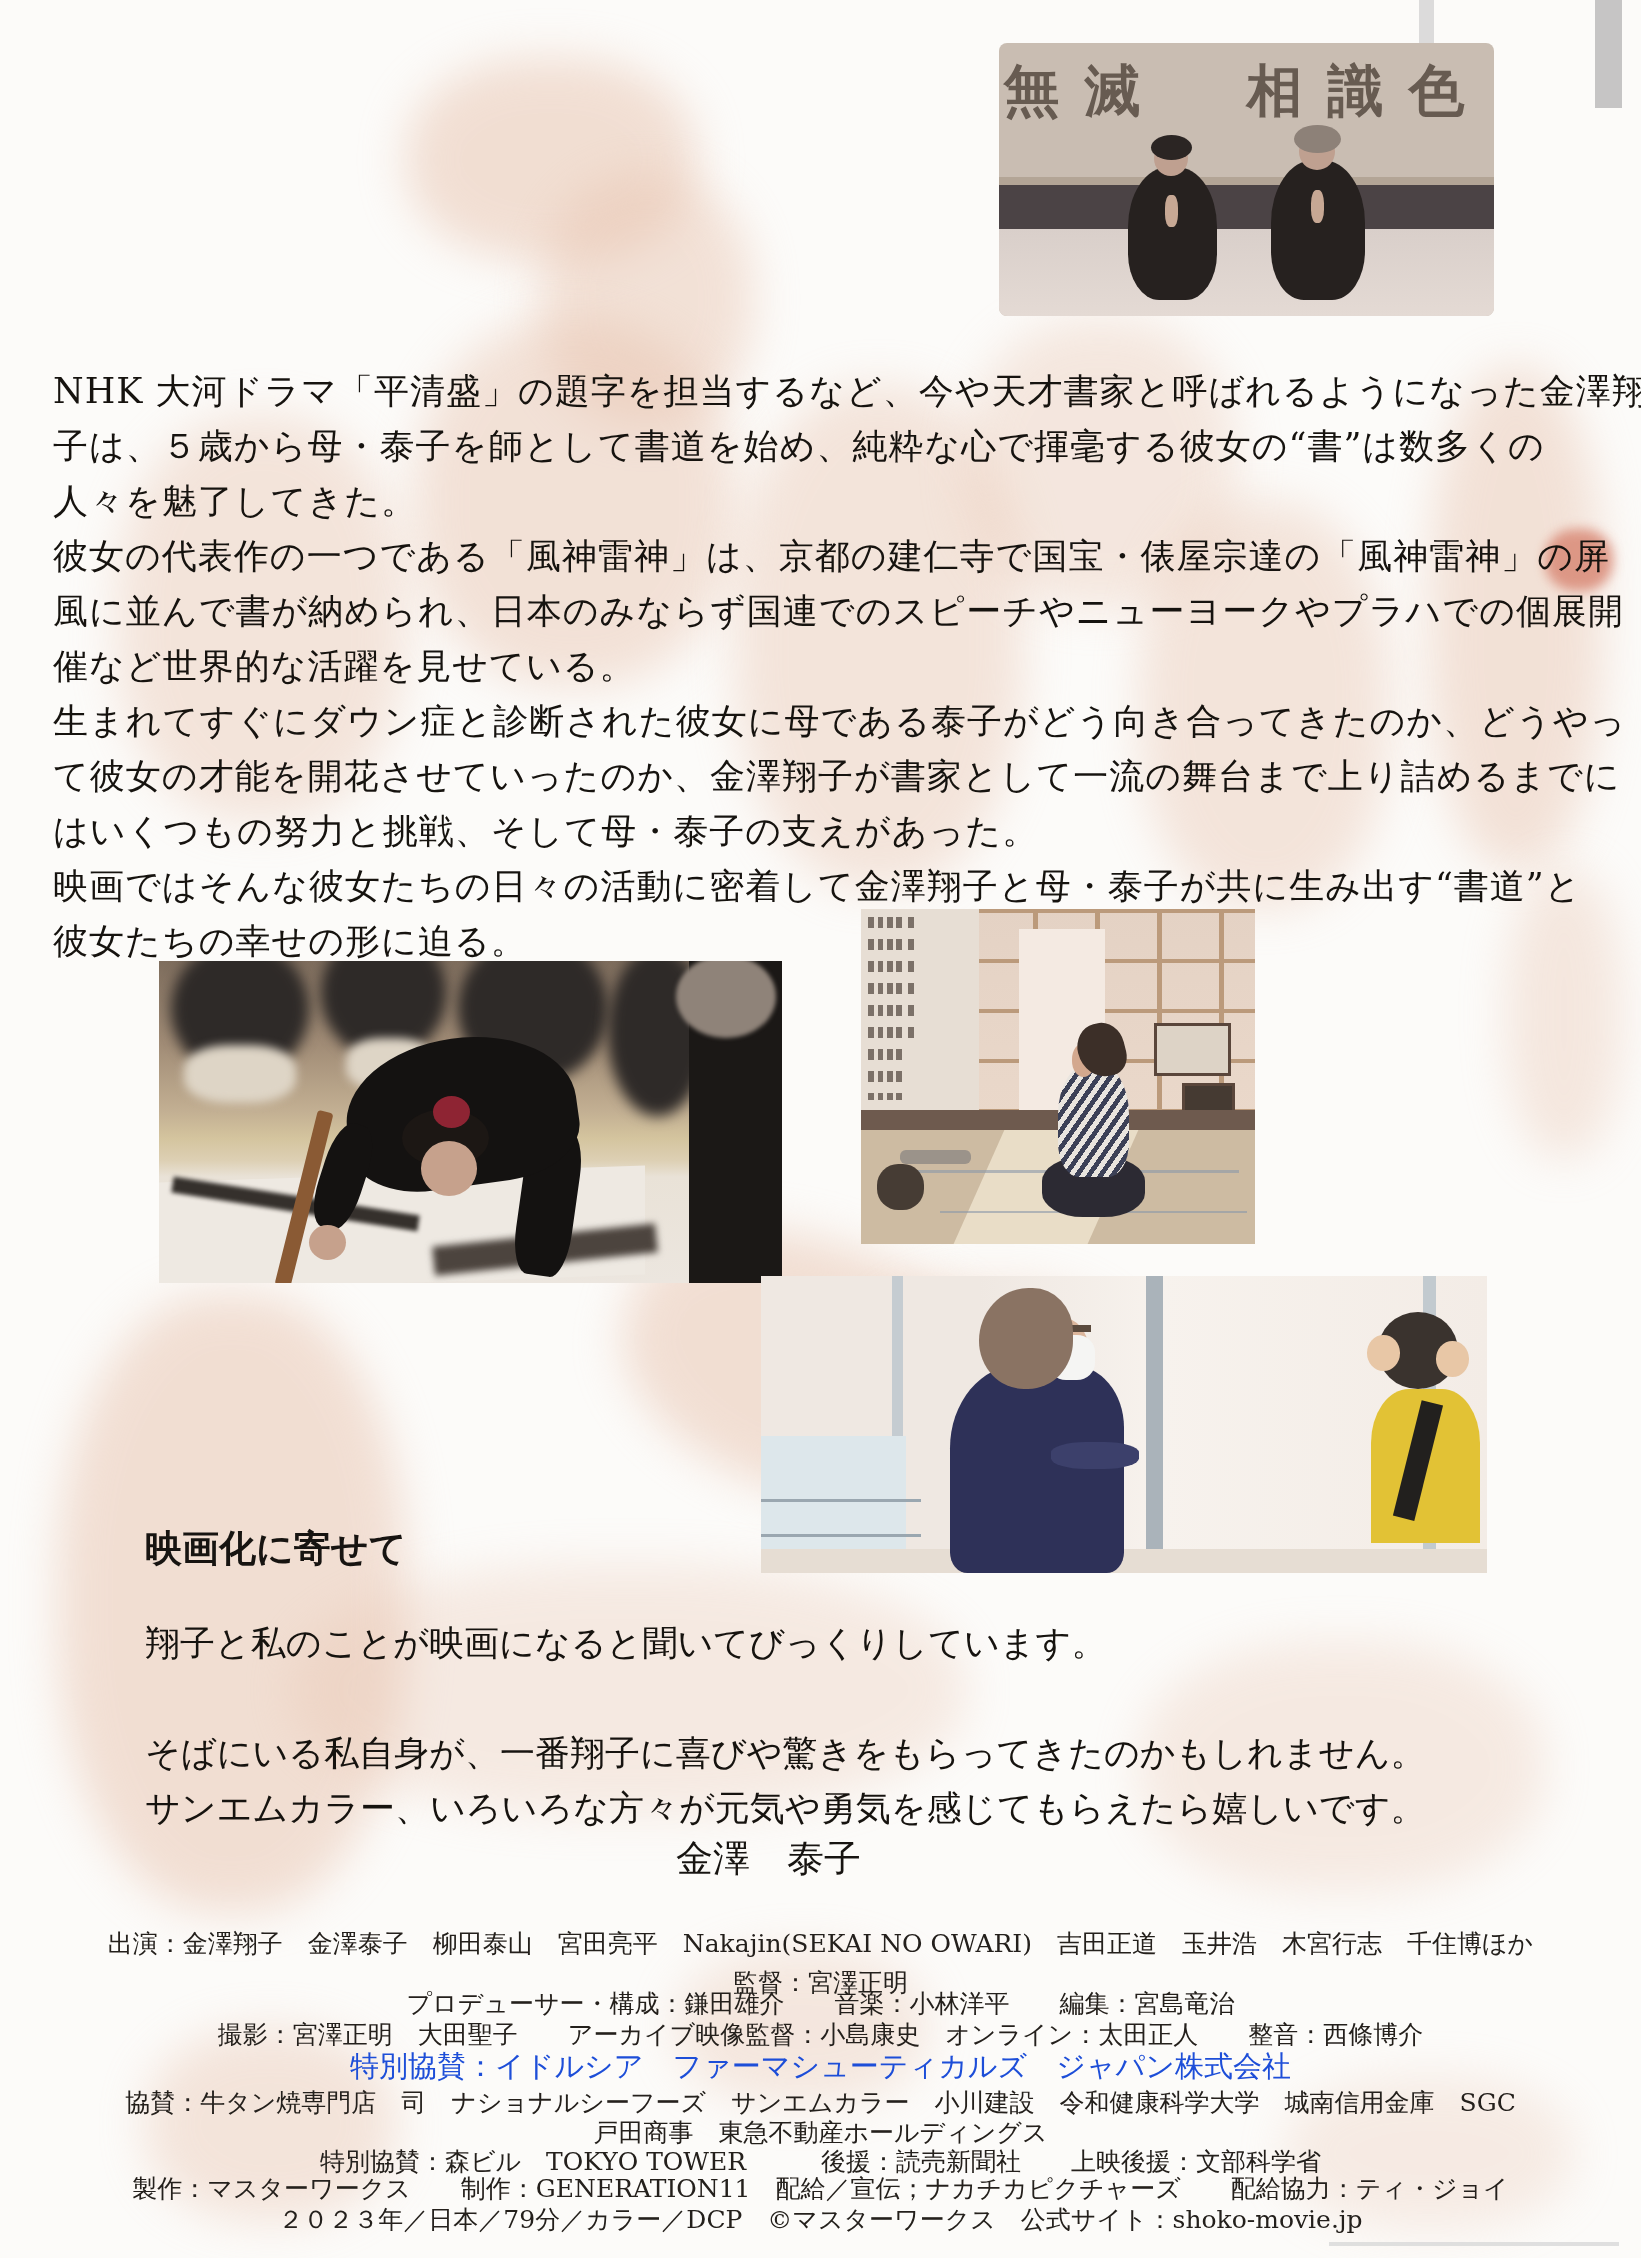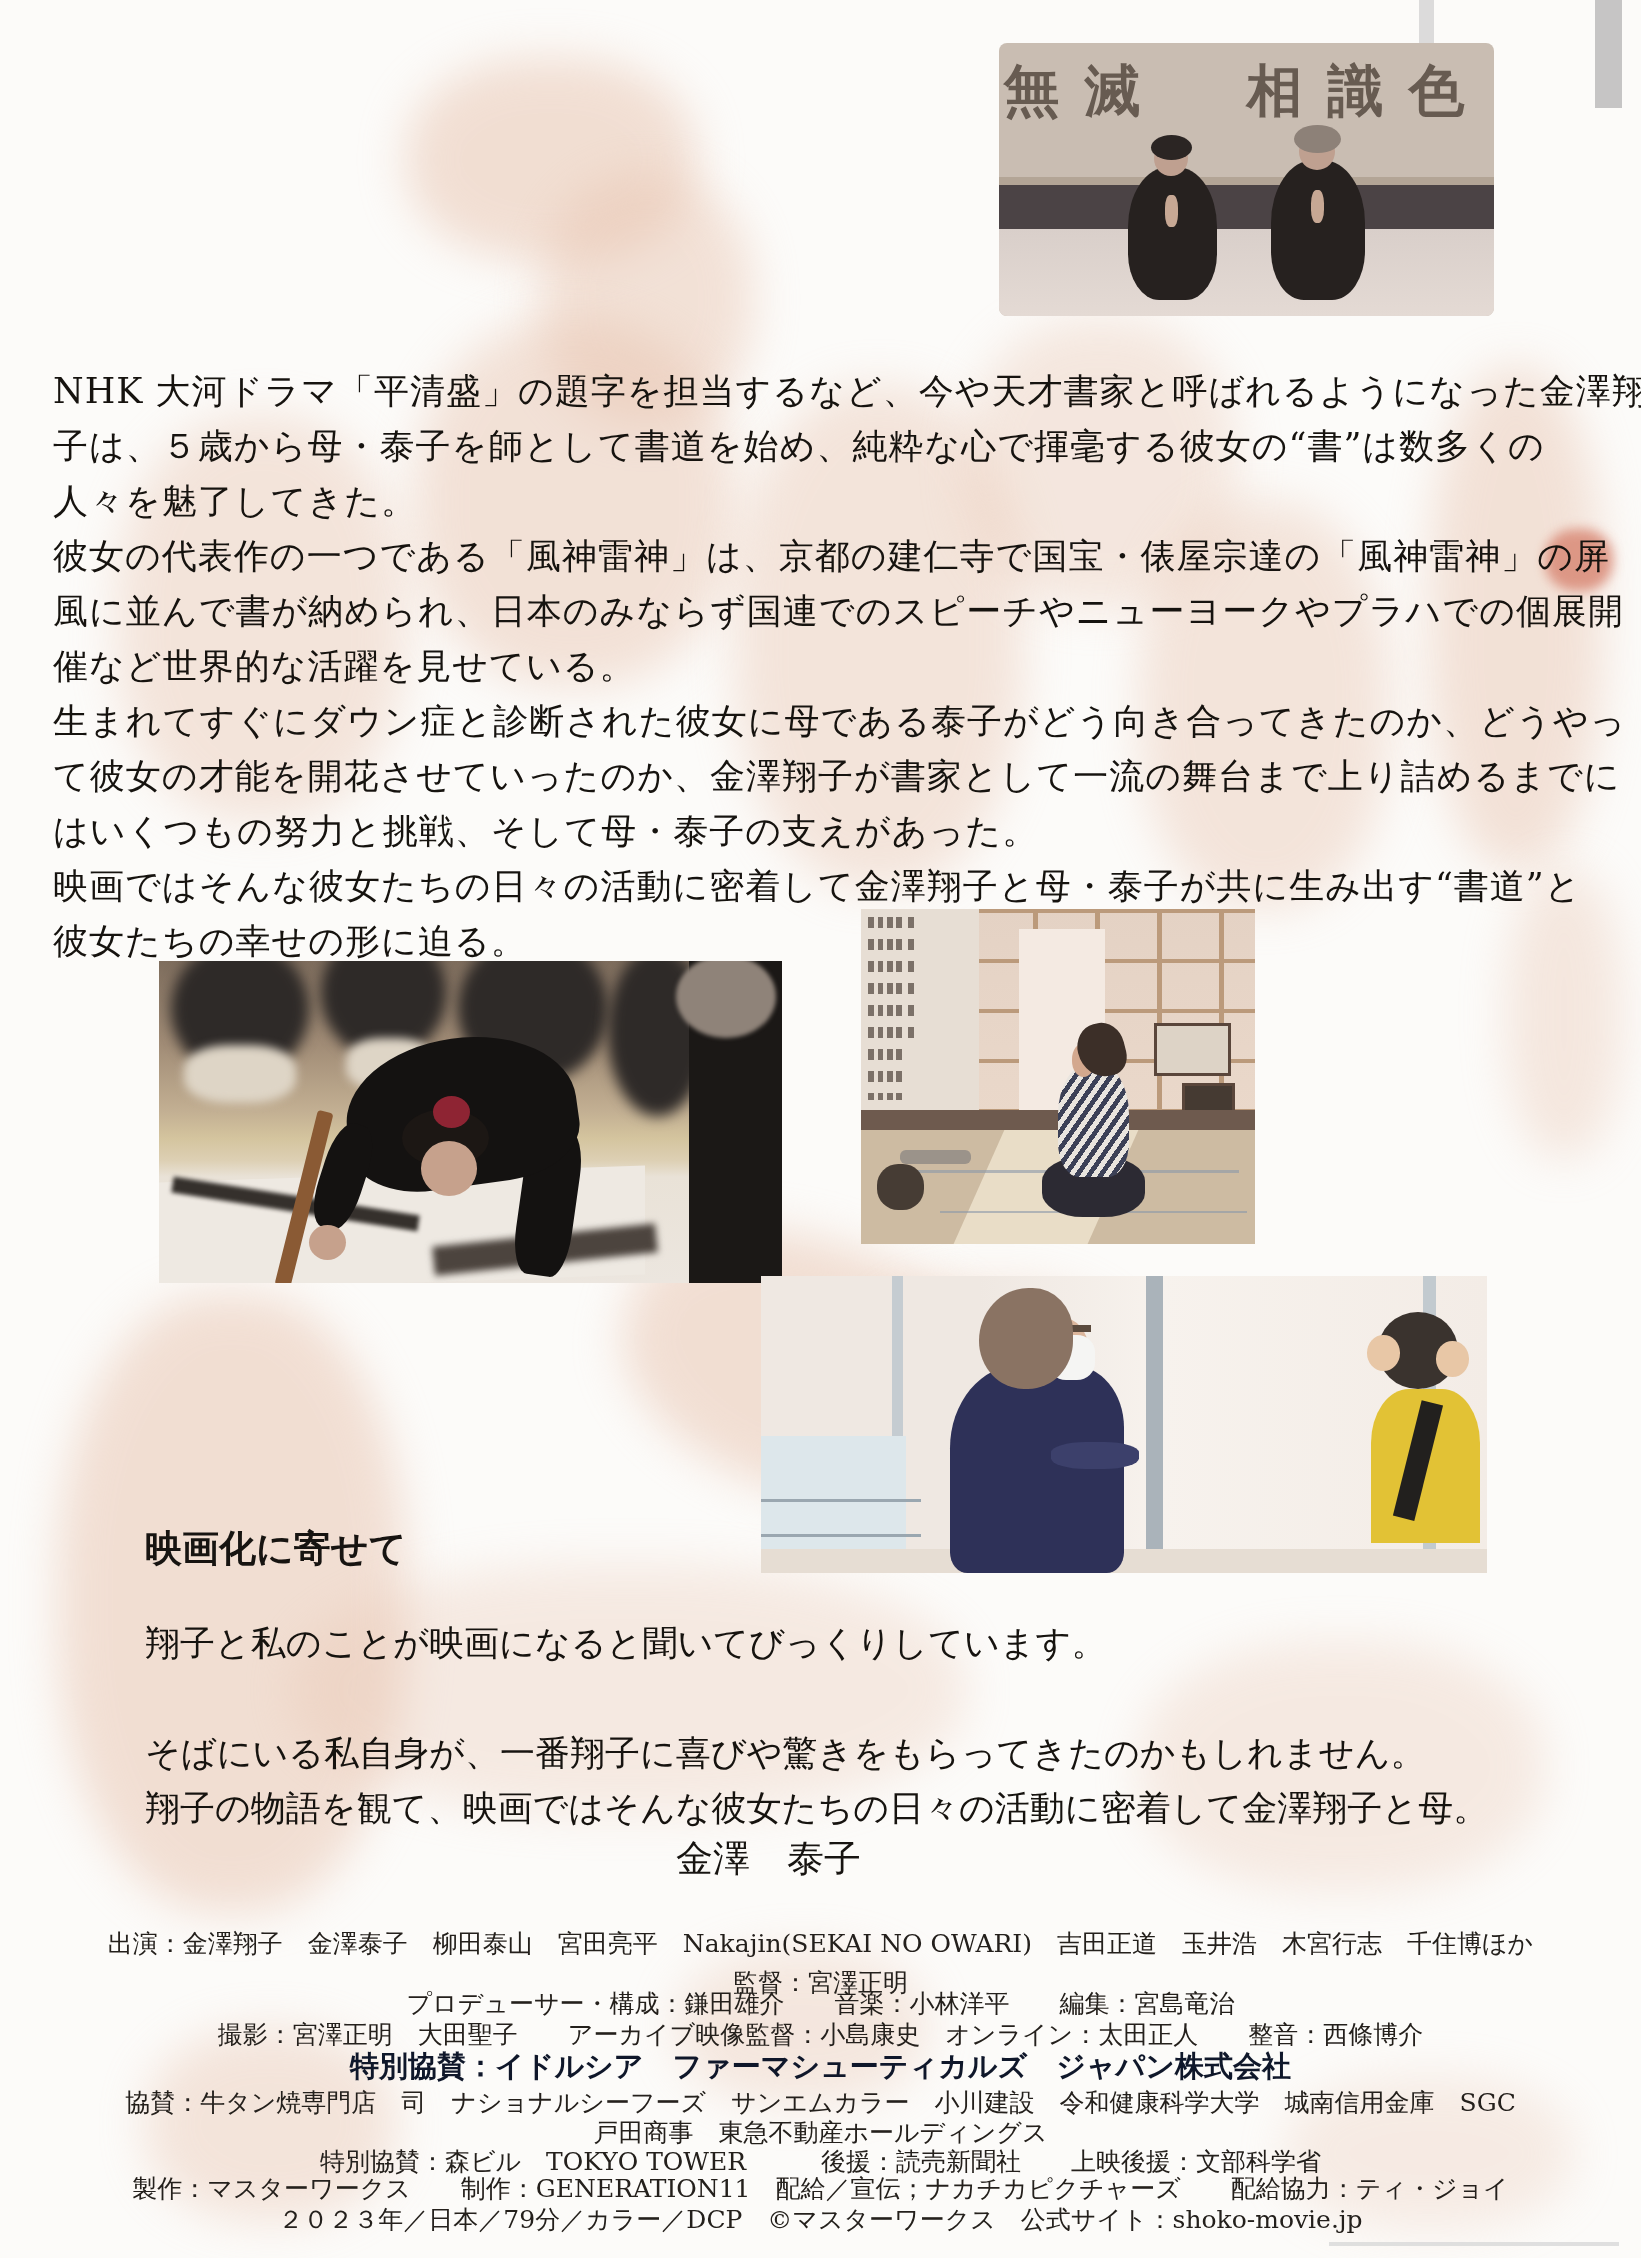--- a/index.html
+++ b/index.html
@@ -20,21 +20,21 @@
   
   .msg-heading{position:absolute;left:145px;top:1524px;font-size:37px;font-weight:bold;white-space:nowrap;}
   .msg-line{position:absolute;left:145px;font-size:35px;white-space:nowrap;color:#16130f;}
   .m1{top:1620px;} .m2{top:1675px;} .m3{top:1730px;} .m4{top:1785px;}
   .signature{position:absolute;left:676px;top:1834px;width:623px;
              font-size:37px;white-space:nowrap;}
   
   .credit{position:absolute;left:48px;width:1545px;text-align:center;font-size:25px;
           white-space:nowrap;color:#24201c;}
   .c1{top:1927px;} .c2{top:1954px;margin-top:12px;} .c3{top:1987px;} .c4{top:2018px;}
-  .c5{top:2047px;font-size:29px;font-weight:bold;color:#0f172a;}
+  .c5{top:2047px;font-size:29px;font-weight:normal;color:#1d4ed8;}
   .c6{top:2086px;} .c7{top:2116px;} .c8{top:2145px;} .c9{top:2172px;} .c10{top:2203px;}
   
   .photo{position:absolute;overflow:hidden;}
   .photo *{position:absolute;}
   
   .photo1{left:999px;top:43px;width:495px;height:273px;background:linear-gradient(#c9bdb2 0 49%,#b3a596 49% 52%,#cdc1b6 52% 100%);border-radius:8px;}
   .p1-band{left:0;right:0;top:52%;height:16%;background:#4b4345;}
   .p1-floor{left:0;right:0;top:68%;bottom:0;background:linear-gradient(#d9cfca,#e4dad4);}
   .p1-kanji{left:0;right:0;top:4%;text-align:center;font-size:56px;font-weight:bold;
             color:#564a41;letter-spacing:25px;opacity:.85;filter:blur(0.6px);}
@@ -242,21 +242,21 @@
     <div class="p4-strap"></div>
     <div class="p4-faceR"></div>
     <div class="p4-hairR"></div>
     <div class="p4-handR1"></div>
     <div class="p4-handR2"></div>
   </div>
 
   <div class="msg-heading">映画化に寄せて</div>
   <div class="msg-line m1">翔子と私のことが映画になると聞いてびっくりしています。</div>
   <div class="msg-line m3">そばにいる私自身が、一番翔子に喜びや驚きをもらってきたのかもしれません。</div>
-  <div class="msg-line m4">翔子の物語を観て、映画ではそんな彼女たちの日々の活動に密着して金澤翔子と母。</div>
+  <div class="msg-line m4">サンエムカラー、いろいろな方々が元気や勇気を感じてもらえたら嬉しいです。</div>
   <div class="signature">金澤　泰子</div>
 
   <div class="credit c1">出演：金澤翔子　金澤泰子　柳田泰山　宮田亮平　Nakajin(SEKAI NO OWARI)　吉田正道　玉井浩　木宮行志　千住博ほか</div>
   <div class="credit c2">監督：宮澤正明</div>
   <div class="credit c3">プロデューサー・構成：鎌田雄介　　音楽：小林洋平　　編集：宮島竜治</div>
   <div class="credit c4">撮影：宮澤正明　大田聖子　　アーカイブ映像監督：小島康史　オンライン：太田正人　　整音：西條博介</div>
   <div class="credit c5">特別協賛：イドルシア　ファーマシューティカルズ　ジャパン株式会社</div>
   <div class="credit c6">協賛：牛タン焼専門店　司　ナショナルシーフーズ　サンエムカラー　小川建設　令和健康科学大学　城南信用金庫　SGC</div>
   <div class="credit c7">戸田商事　東急不動産ホールディングス</div>
   <div class="credit c8">特別協賛：森ビル　TOKYO TOWER　　　後援：読売新聞社　　上映後援：文部科学省</div>

